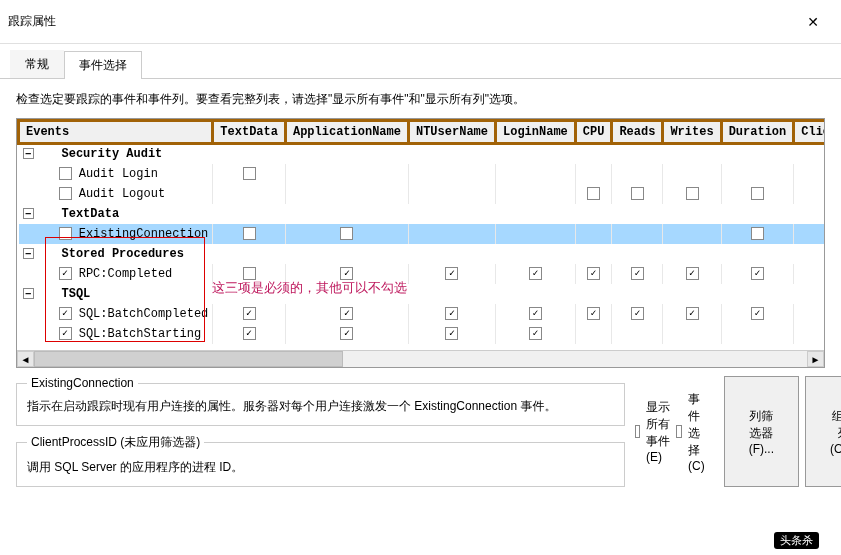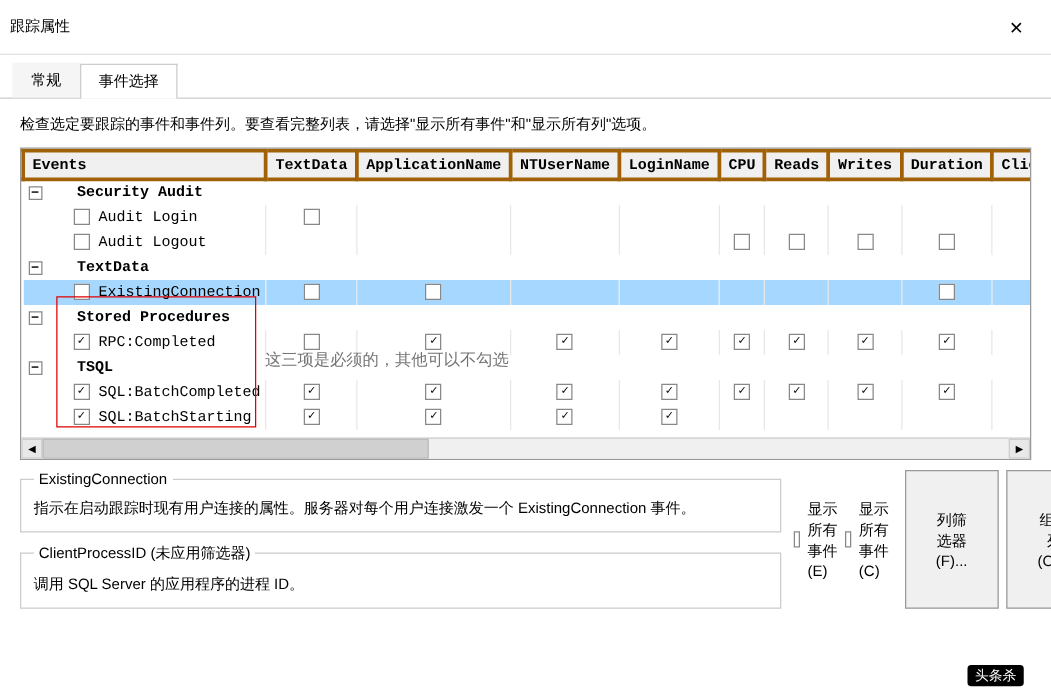--- a/index.html
+++ b/index.html
@@ -18,21 +18,21 @@
 td { border-right: 1px solid #e8e8e8; padding: 2px 4px; text-align: center; white-space: nowrap; height: 20px; }
 td.name-cell { text-align: left; padding-left: 4px; }
 tr.group td { font-weight: bold; text-align: left; }
 tr.selected td { background: #a6d8ff; }
 .exp { display: inline-block; width: 11px; height: 11px; border: 1px solid #888; text-align: center; line-height: 9px; font-size: 10px; margin-right: 6px; font-family: monospace; cursor: pointer; }
 .cb { display: inline-block; width: 13px; height: 13px; border: 1px solid #888; background: #fff; cursor: pointer; line-height: 11px; font-size: 10px; text-align: center; vertical-align: middle; }
 .cb.checked::after { content: "✓"; }
 .indent1 { padding-left: 22px; }
 .indent2 { padding-left: 36px; font-family: Liberation Mono, monospace; }
 .annotation-box { position: absolute; border: 1px solid #d00; left: 28px; top: 118px; width: 160px; height: 105px; pointer-events: none; }
-.annotation-text { position: absolute; left: 195px; top: 160px; color: #737373; font-size: 13px; pointer-events: none; }
+.annotation-text { position: absolute; left: 195px; top: 160px; color: #be185d; font-size: 13px; pointer-events: none; }
 .hscroll { height: 17px; background: #f0f0f0; border-top: 1px solid #ccc; display: flex; }
 .hscroll .arrow { width: 17px; border: 1px solid #ccc; background: #e8e8e8; text-align: center; font-size: 10px; line-height: 15px; cursor: pointer; }
 .hscroll .track { flex: 1; position: relative; }
 .hscroll .thumb { position: absolute; left: 0; width: 40%; height: 100%; background: #d0d0d0; border: 1px solid #bbb; }
 .bottom-area { display: flex; gap: 10px; margin-top: 8px; }
 .fieldset { border: 1px solid #ccc; padding: 6px 10px 10px 10px; flex: 1; }
 .fieldset legend { font-size: 12px; padding: 0 4px; }
 .fieldset .desc { font-size: 12px; margin-top: 2px; }
 .right-col { width: 190px; display: flex; flex-direction: row; gap: 6px; }
 .chk-label { display: flex; align-items: center; gap: 6px; font-size: 12px; }
@@ -181,21 +181,21 @@
         <div class="desc">调用 SQL Server 的应用程序的进程 ID。</div>
       </fieldset>
     </div>
     <div class="right-col">
       <label class="chk-label">
         <span class="cb"></span>
         <span>显示所有事件(E)</span>
       </label>
       <label class="chk-label">
         <span class="cb"></span>
-        <span>显示所有事件(C)</span>
+        <span>事件选择(C)</span>
       </label>
       <div style="height:18px"></div>
       <button class="btn">列筛选器(F)...</button>
       <button class="btn">组织列(O)...</button>
     </div>
   </div>
 </div>
 
 <div class="watermark">
   <span class="wm-badge">头条杀</span>

